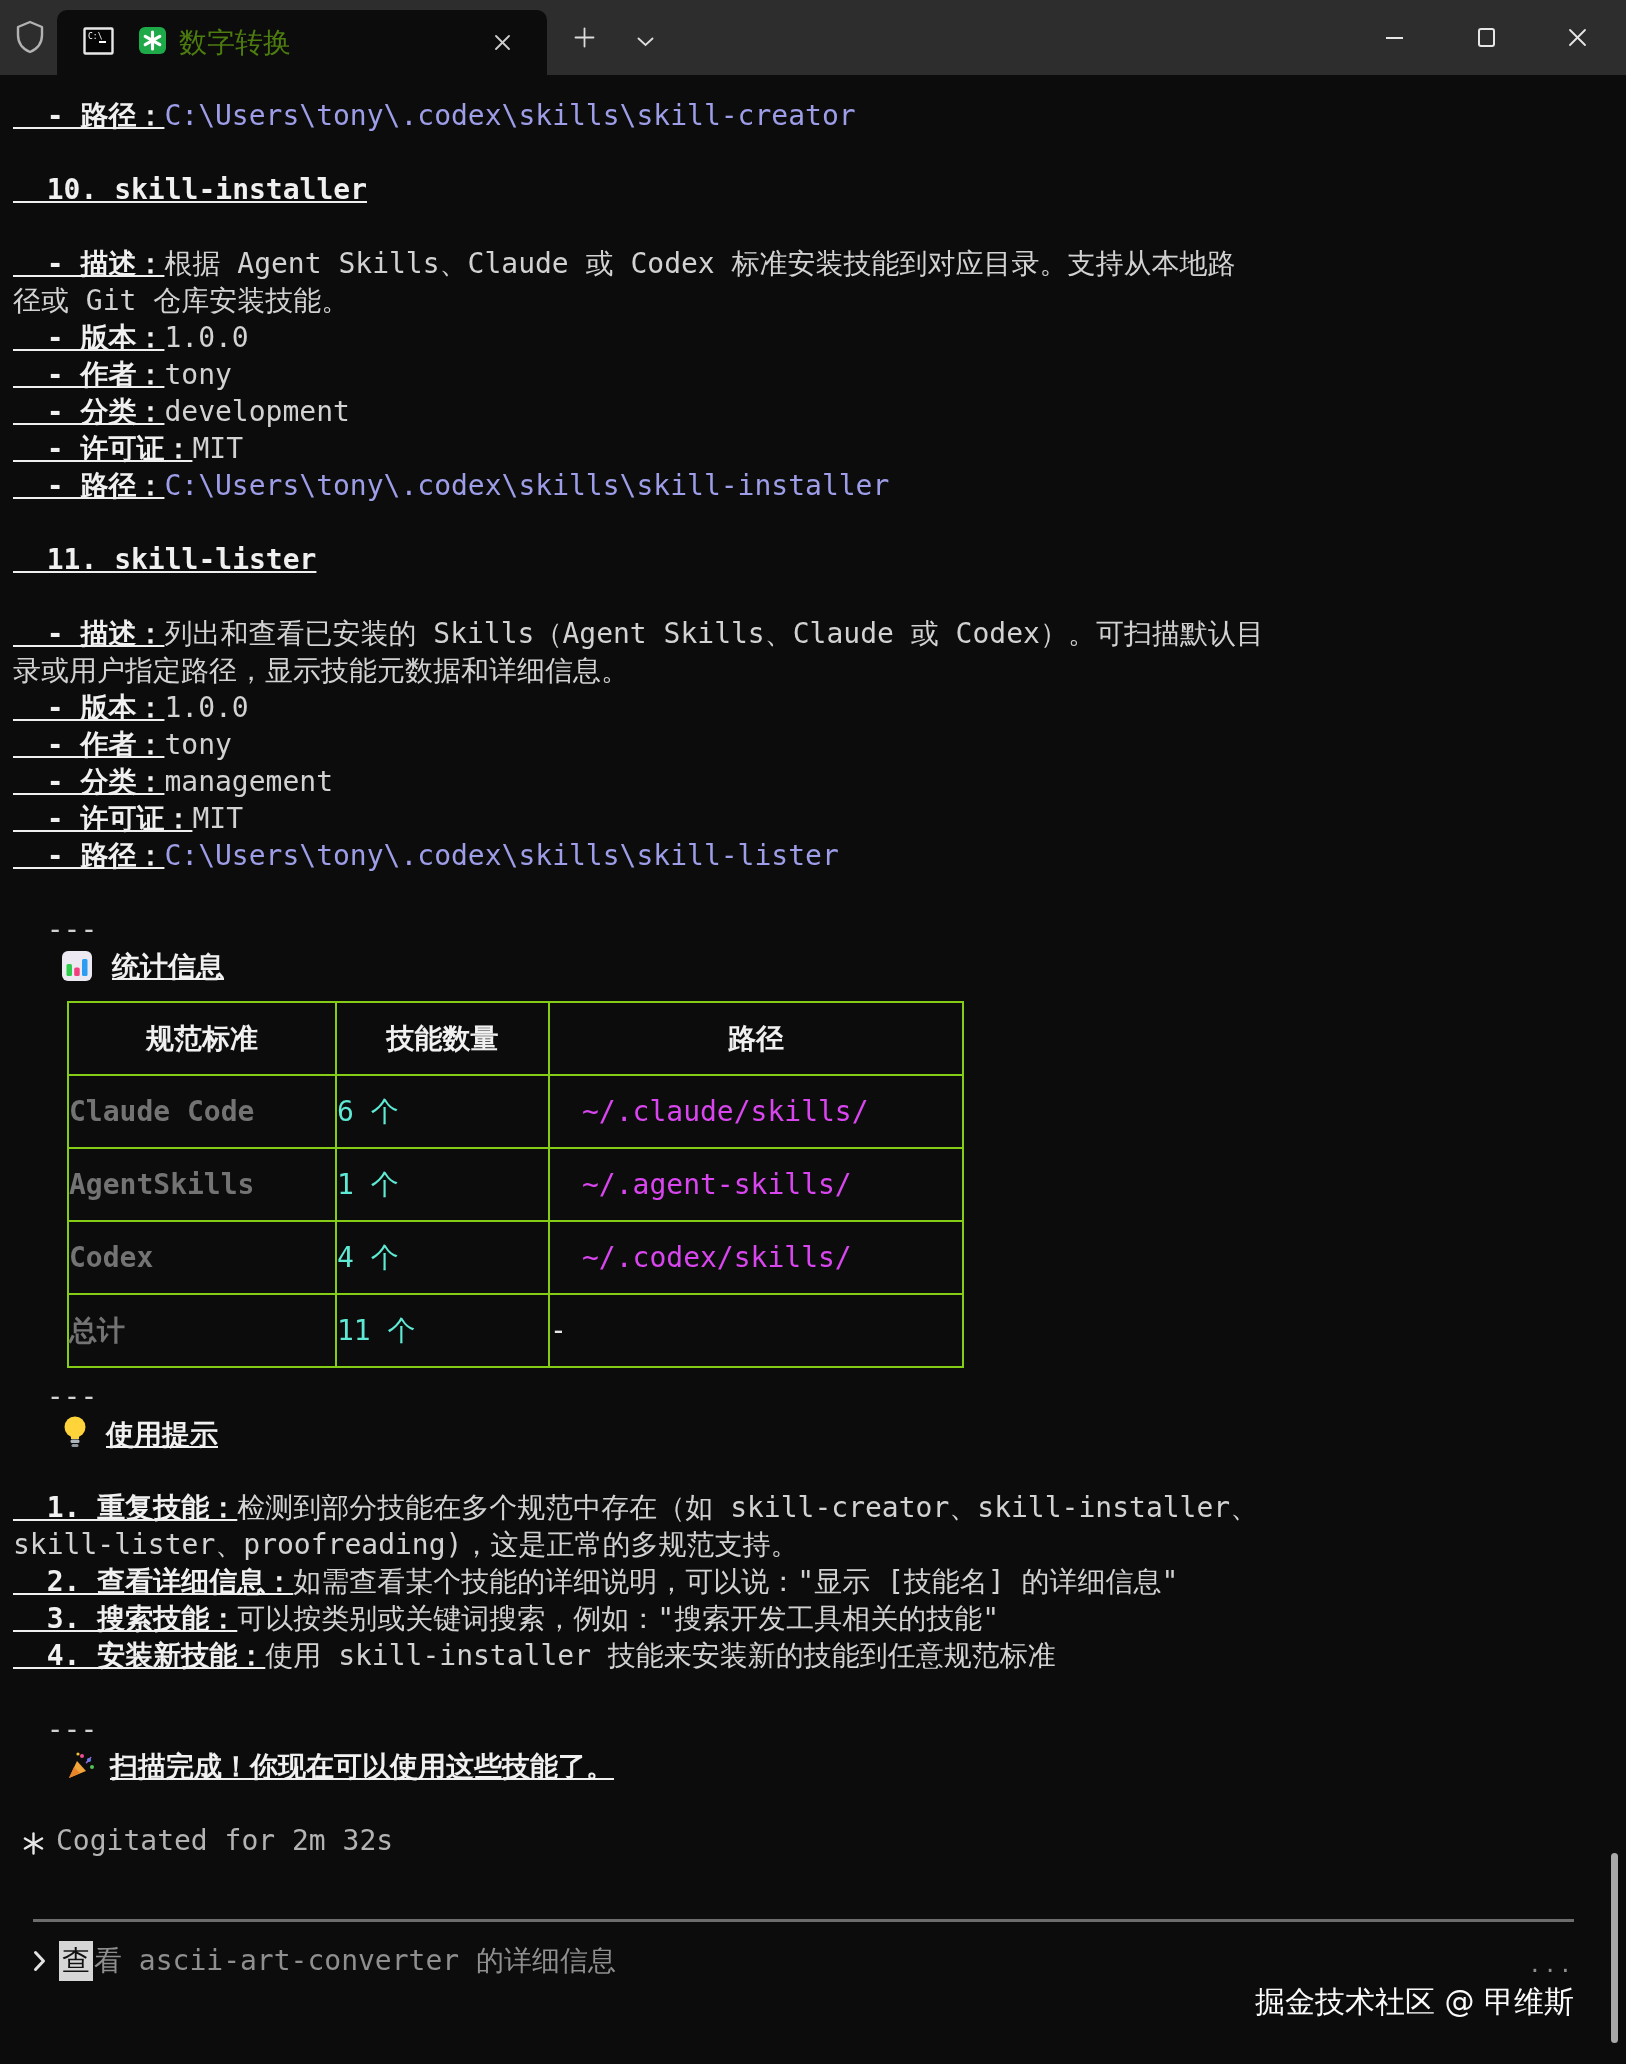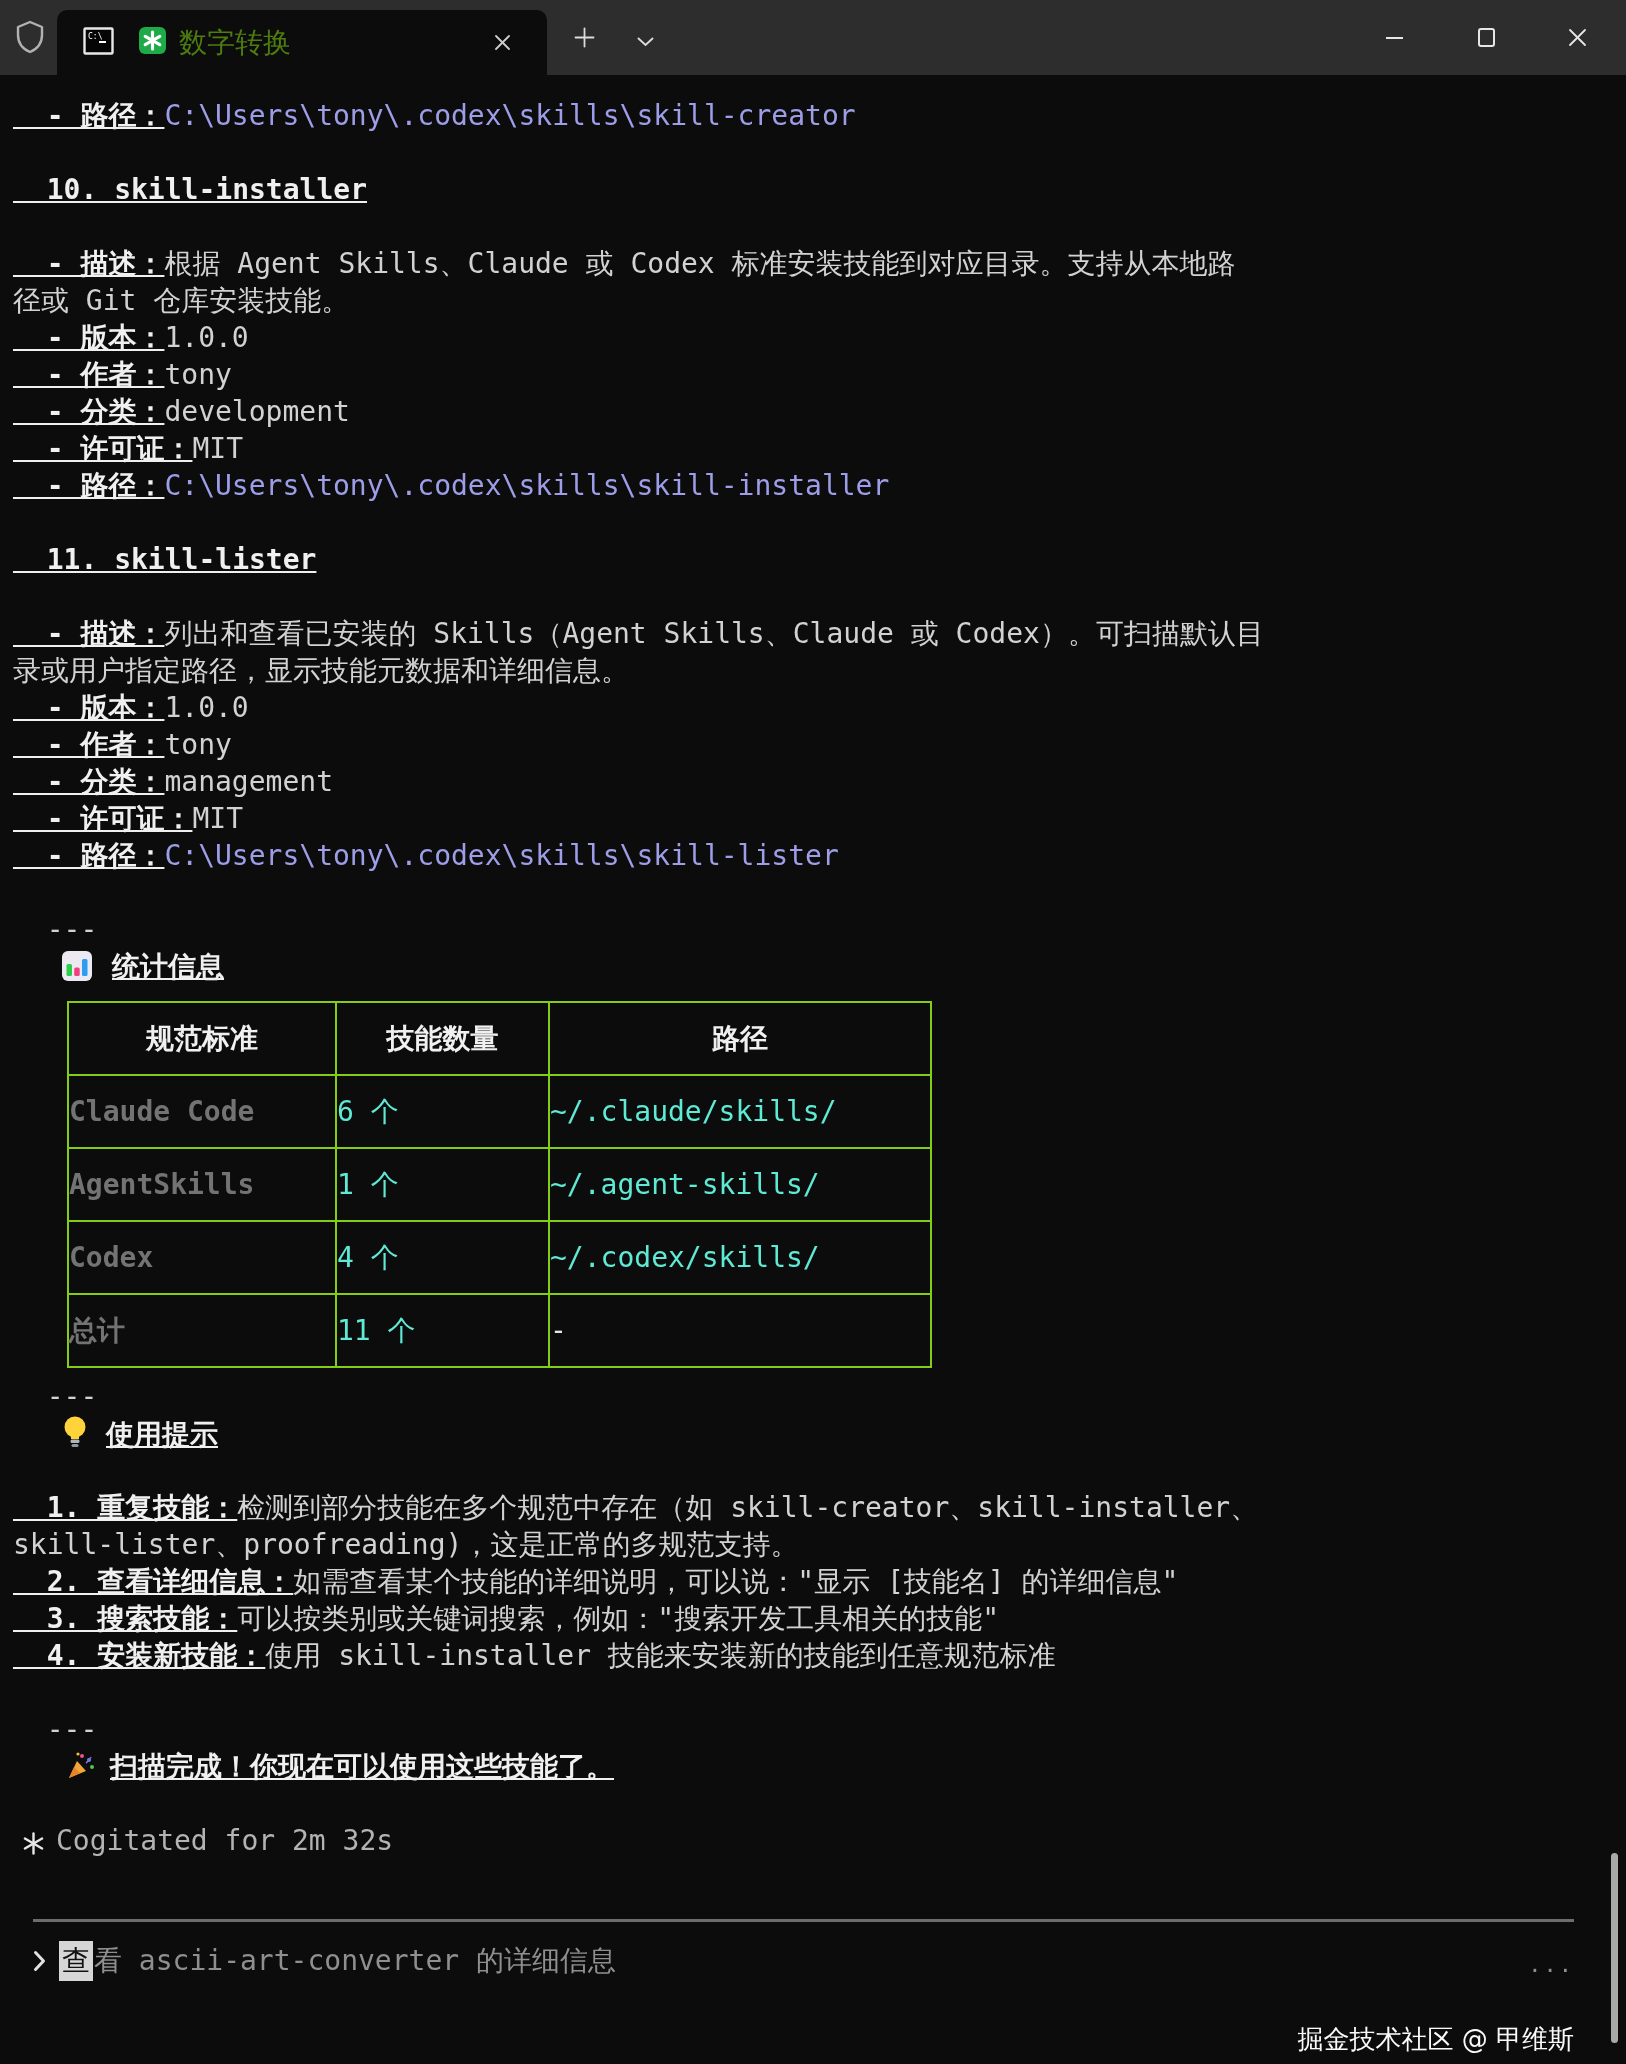--- a/index.html
+++ b/index.html
@@ -36,32 +36,32 @@
   .hicon{display:inline-block;vertical-align:-5px;}
 
   
   table.stats{border-collapse:collapse;margin:16px 0 10px 54px;table-layout:fixed;}
   table.stats th,table.stats td{border:2px solid #84cc16;height:71px;font-size:28px;
         vertical-align:middle;box-sizing:content-box;padding:0;}
   table.stats th{font-weight:700;color:#f0f0f0;text-align:center;}
   td.c1{width:266px;padding-left:42px;font-weight:700;color:#737373;}
   td.c2{width:211px;padding-left:28px;color:#5eead4;}
   td.c3{width:380px;padding-left:28px;color:#e6e6e6;}
-  td.c3.path{color:#5eead4;}
+  td.c3.path{color:#d946ef;padding-left:32px;}
 
   
   .input-sep{position:absolute;left:33px;top:1919px;width:1541px;height:3px;background:#6d6d6d;}
   .prompt-row{position:absolute;left:33px;top:1938px;height:46px;display:flex;align-items:center;
         font-size:28px;color:#8f8f8f;cursor:text;}
   .prompt-ch{margin-right:13px;display:flex;align-items:center;}
   .cursor-block{display:inline-block;background:#d6d6d6;color:#111;padding:3px 3px;line-height:34px;}
   .typed{white-space:pre;margin-left:1px;}
   .more-dots{position:absolute;right:52px;top:1952px;color:#8f8f8f;font-size:22px;letter-spacing:2px;}
   .watermark{position:absolute;right:52px;top:1982px;font-family:"DejaVu Sans",sans-serif;
-        font-size:26px;color:#fafafa;margin-top:40px;}
+        font-size:30px;color:#fafafa;}
   .scroll-thumb{position:absolute;right:8px;top:1853px;width:7px;height:190px;background:#a9a9a9;border-radius:4px;cursor:pointer;}
 </style>
 </head>
 <body>
 
 <div class="window">
 
   <div class="titlebar">
     <span class="shield">
       <svg width="34" height="38" viewBox="0 0 34 38">

